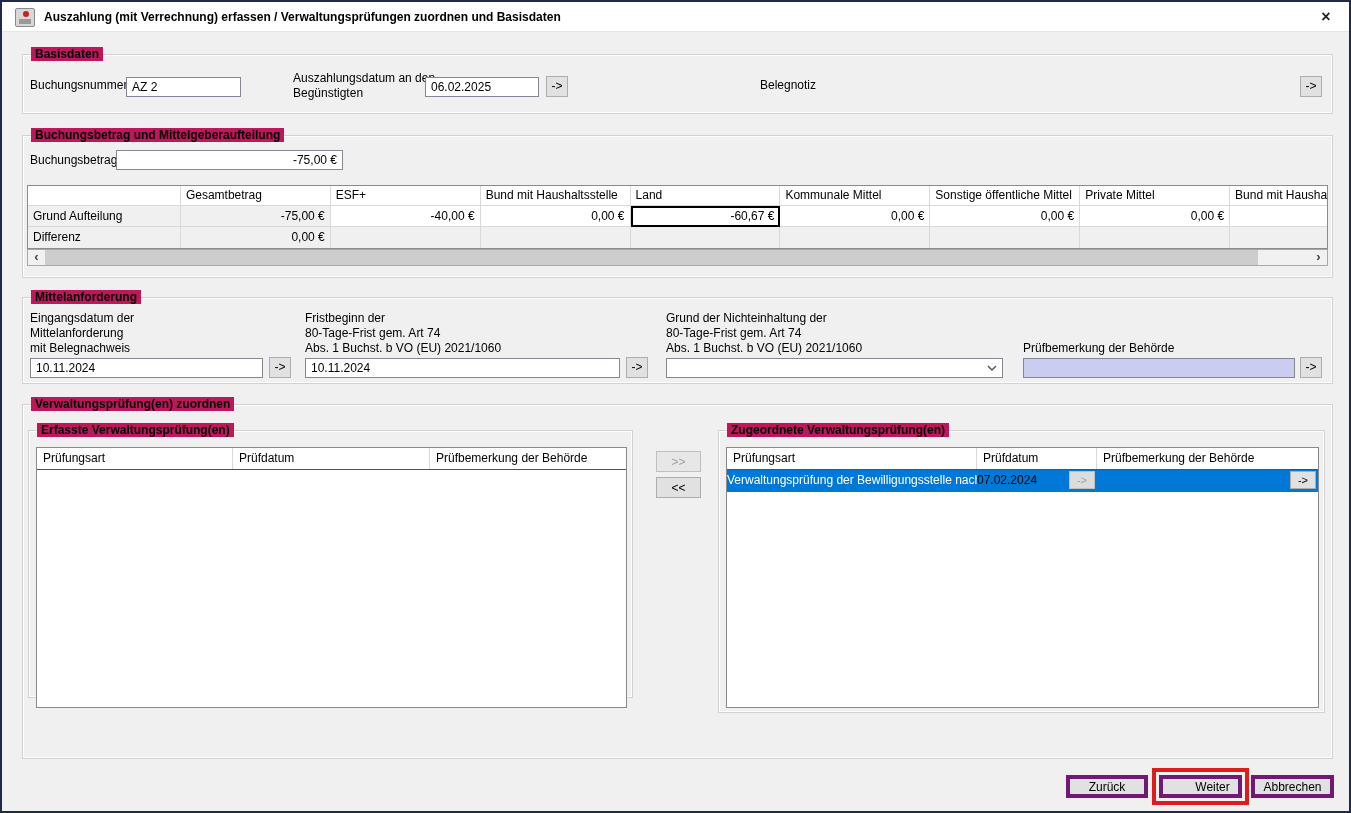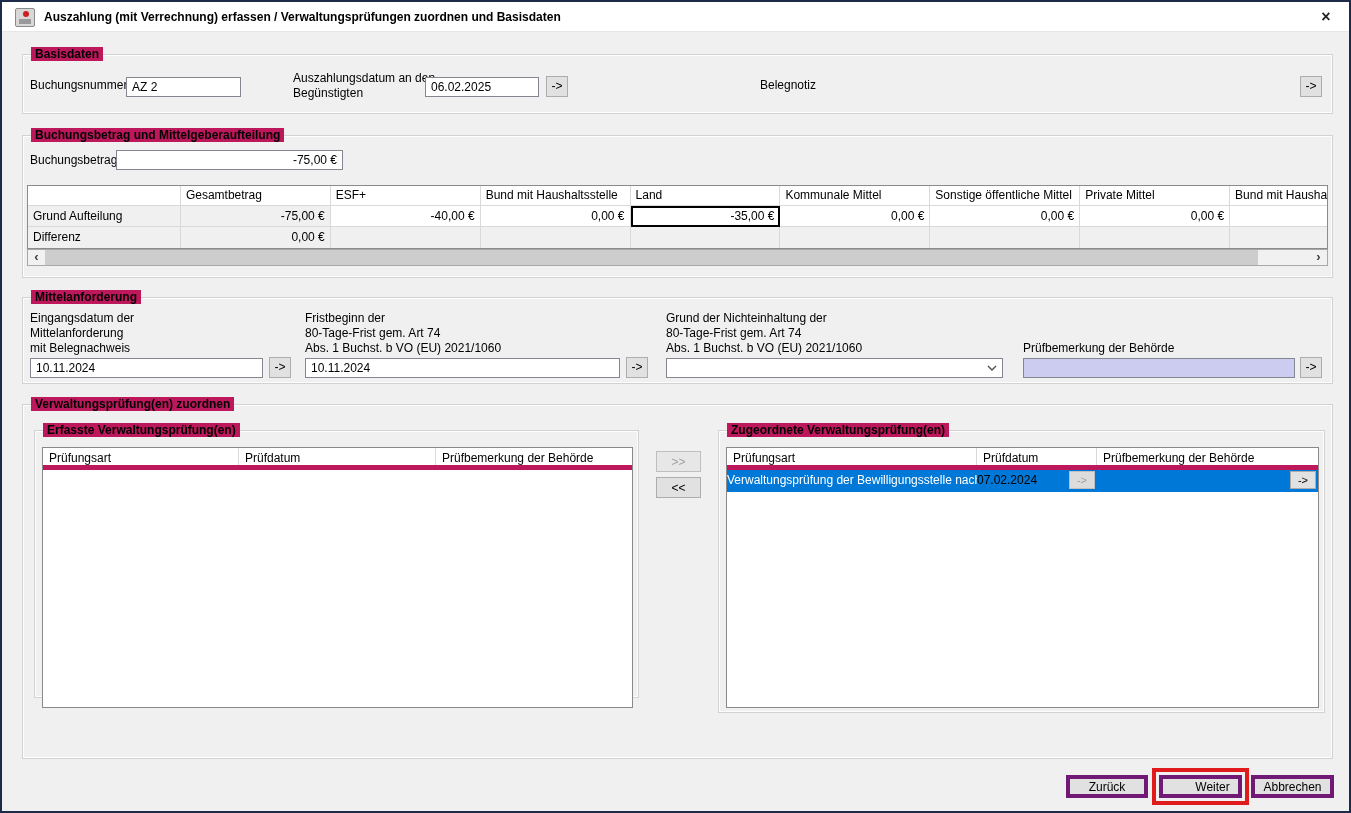--- a/index.html
+++ b/index.html
@@ -38,21 +38,21 @@
   .gray { background:#f0f0f0; }
   .num { text-align:right; }
   .w0{width:153px}.w1{width:150px}.w2{width:150px}.w3{width:150px}.w4{width:150px}.w5{width:150px}.w6{width:150px}.w7{width:150px}.w8{width:97px;border-right:none}
   .focus-cell { outline:2px solid #000; outline-offset:-2px; }
   
   .hscroll { position:absolute; left:25px; top:247px; width:1301px; height:17px; background:#f1f1f1; border:1px solid #a8a8a8; }
   .hs-arrow { position:absolute; top:0; width:17px; height:15px; text-align:center; line-height:14px; font-size:13px; color:#3b3b3b; font-weight:bold; }
   .hs-thumb { position:absolute; left:17px; top:0; width:1213px; height:15px; background:#cdcdcd; }
   
   .ltable { position:absolute; background:#fff; border:1px solid #898989; }
-  .lhdr { display:flex; height:22px; border-bottom:5px solid #be185d; }
+  .lhdr { display:flex; height:22px; border-bottom:1px solid #be185d; }
   .lh { border-right:1px solid #d9d9d9; padding:0 6px; line-height:21px; white-space:nowrap; overflow:hidden; font-size:12px; background:#fff; }
   .lh:last-child { border-right:none; }
   .sel-row { display:flex; height:22px; background:#0078d7; color:#fff; }
   .sel-cell { overflow:hidden; white-space:nowrap; line-height:21px; font-size:12px; }
   .combo { position:absolute; height:20px; background:#fff; border:1px solid #848790; }
   .combo .chev { position:absolute; right:1px; top:1px; width:18px; height:16px; display:flex; align-items:center; justify-content:center; }
   .mini-btn { background:#e1e1e1; border:1px solid #adadad; font-size:11px; height:18px; width:26px; line-height:15px; text-align:center; margin-top:1px; }
   .mini-btn.disabled { color:#9f9f9f; background:#dcdcdc; border-color:#c0c0c0; }
   
   .fbtn { position:absolute; top:773px; height:23px; background:#e1e1e1; border:4px solid #701a75; font-size:12px; font-family:"Liberation Sans","DejaVu Sans",sans-serif; }
@@ -97,21 +97,21 @@
       <span class="mcell w5">Kommunale Mittel</span>
       <span class="mcell w6">Sonstige öffentliche Mittel</span>
       <span class="mcell w7">Private Mittel</span>
       <span class="mcell w8">Bund mit Haushalts</span>
     </div>
     <div class="mrow">
       <span class="mcell w0 gray">Grund Aufteilung</span>
       <span class="mcell w1 gray num">-75,00 €</span>
       <span class="mcell w2 num">-40,00 €</span>
       <span class="mcell w3 num">0,00 €</span>
-      <span class="mcell w4 num focus-cell">-35,00 €</span>
+      <span class="mcell w4 num focus-cell">-60,67 €</span>
       <span class="mcell w5 num">0,00 €</span>
       <span class="mcell w6 num">0,00 €</span>
       <span class="mcell w7 num">0,00 €</span>
       <span class="mcell w8 num"></span>
     </div>
     <div class="mrow last">
       <span class="mcell w0 gray">Differenz</span>
       <span class="mcell w1 gray num">0,00 €</span>
       <span class="mcell w2 gray num"></span>
       <span class="mcell w3 gray num"></span>
@@ -157,21 +157,21 @@
       </span>
     </div>
 
     <input class="field" style="left: 1000px; top: 60px; width: 272px; background: rgb(204, 204, 240);" value="">
     <button class="btn sm" style="left:1277px; top:59px;">-&gt;</button>
   </div>
 
   <div class="groupbox" style="left:20px; top:402px; width:1311px; height:355px;">
     <span class="legend">Verwaltungsprüfung(en) zuordnen</span>
 
-    <div class="groupbox" style="left:11px; top:25px; width:605px; height:268px;padding-left:26px;">
+    <div class="groupbox" style="left:5px; top:25px; width:605px; height:268px;padding-left:26px;">
       <span class="legend legend2">Erfasste Verwaltungsprüfung(en)</span>
       <div class="ltable" style="left:7px; top:16px; width:591px; height:261px;">
         <div class="lhdr">
           <span class="lh" style="width:196px;">Prüfungsart</span>
           <span class="lh" style="width:197px;">Prüfdatum</span>
           <span class="lh" style="width:196px;">Prüfbemerkung der Behörde</span>
         </div>
       </div>
     </div>
 

